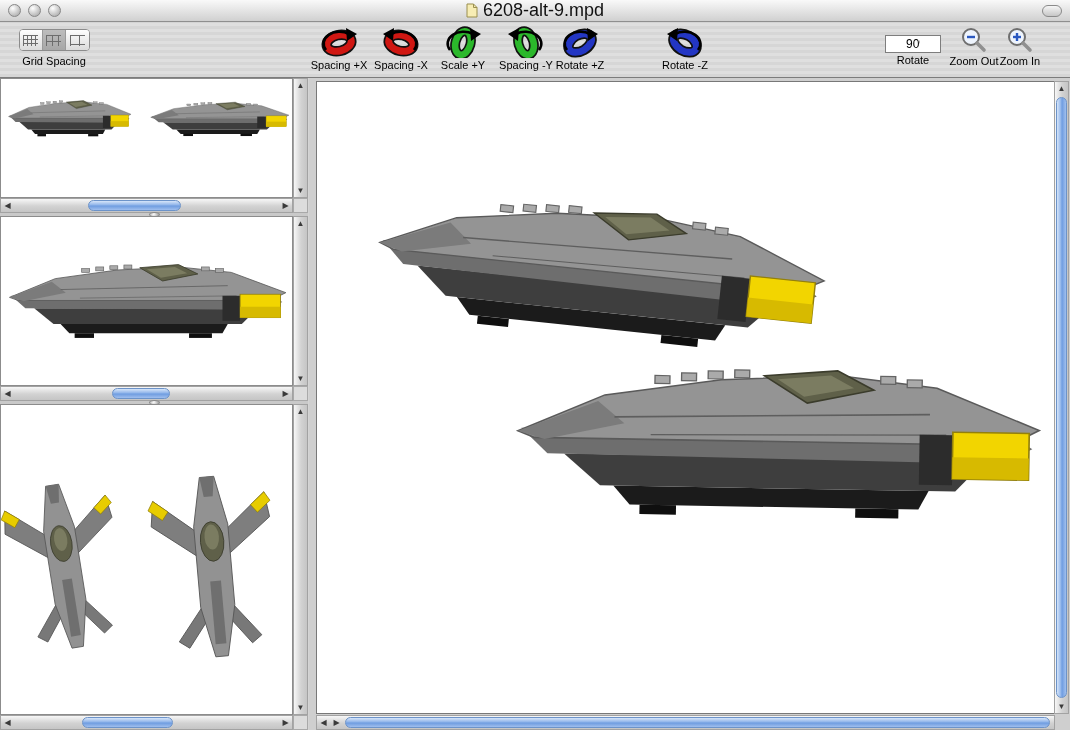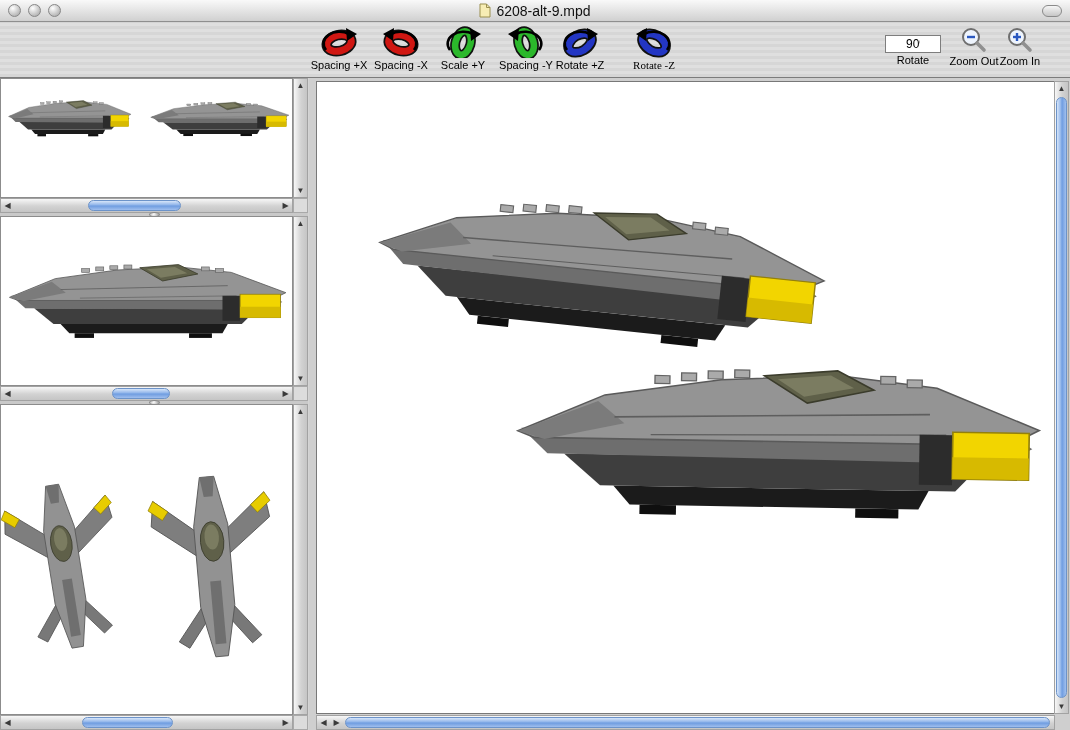--- a/index.html
+++ b/index.html
@@ -15,21 +15,21 @@
     background:linear-gradient(#f9f9f9,#d0d0d0);
     border-bottom:1px solid #8f8f8f;
   }
   .traffic { position:absolute; left:8px; top:4px; display:flex; gap:7px; }
   .tl-btn {
     width:13px; height:13px; border-radius:50%; border:1px solid #878787;
     background:radial-gradient(circle at 35% 30%, #ffffff, #c9c9c9 55%, #9e9e9e);
   }
   .title-wrap {
     position:absolute; inset:0; display:flex; align-items:center; justify-content:center;
-    gap:5px; font-size:14px; color:#111;
+    gap:5px; font-size:18px; color:#111;
   }
   .toolbar-pill {
     position:absolute; right:8px; top:5px; width:20px; height:12px; border-radius:6px;
     border:1px solid #8a8a8a; background:linear-gradient(#f6f6f6,#c6c6c6);
   }
 
   
   .toolbar {
     position:absolute; top:23px; left:0; right:0; height:55px;
     background:repeating-linear-gradient(to bottom,#dfdfdf 0 3px,#d6d6d6 3px 6px);
@@ -53,21 +53,21 @@
   .grid-glyph {
     width:15px; height:11px;
     background-image:
       repeating-linear-gradient(to right,#6d6d6d 0 1px, transparent 1px var(--s)),
       repeating-linear-gradient(to bottom,#6d6d6d 0 1px, transparent 1px var(--s));
   }
   .g1 { --s:4px; } .g2 { --s:6px; } .g3 { --s:9px; }
 
   .rx1{left:310px;width:58px;} .rx2{left:372px;width:58px;}
   .ry1{left:434px;width:58px;} .ry2{left:497px;width:58px;}
-  .rz1{left:551px;width:58px;} .rz2{left:625px;width:58px;font-family:Liberation Serif, serif;}
+  .rz1{left:551px;width:58px;} .rz2{left:656px;width:58px;}
 
   .scale-tool { left:878px; width:70px; }
   .scale-input {
     width:56px; height:18px; border:1px solid #7e7e7e; background:#fff;
     font:12px "Liberation Sans", sans-serif; text-align:right; padding:1px 20px; margin-top:9px;
   }
   .zoomin-tool { left:994px; width:52px; }
   .zoomout-tool { left:943px; width:62px; }
 
   
@@ -189,20 +189,34 @@
       <path d="M1,1 h6.5 l3.5,3.5 v9.5 h-10 z" fill="#f7edb4" stroke="#9a8f4f" stroke-width="1"></path>
       <path d="M7.5,1 v3.5 h3.5" fill="none" stroke="#9a8f4f" stroke-width="1"></path>
     </svg>
     <span>6208-alt-9.mpd</span>
   </div>
   <span class="toolbar-pill"></span>
 </div>
 
 <div class="toolbar">
 
+  <div class="tool grid-tool">
+    <div class="segmented">
+      <div class="seg">
+          <span class="grid-glyph g1"></span>
+        </div>
+      <div class="seg sel">
+          <span class="grid-glyph g2"></span>
+        </div>
+      <div class="seg">
+          <span class="grid-glyph g3"></span>
+        </div>
+    </div>
+    <div class="tool-label">Grid Spacing</div>
+  </div>
 
   <div class="tool rx1">
     <svg width="38" height="32" viewBox="0 0 38 32">
       <g transform="rotate(-14 19 17)">
         <ellipse cx="19" cy="17" rx="12.5" ry="8" fill="none" stroke="#111" stroke-width="10.5"></ellipse>
         <ellipse cx="19" cy="17" rx="12.5" ry="8" fill="none" stroke-width="7" stroke="#d01712"></ellipse>
       </g>
       <g>
           <path d="M6,24 A 16 12 0 0 1 29 8" fill="none" stroke="#000" stroke-width="2.6"></path>
           <polygon points="26,2 37,8 27,15" fill="#000"></polygon>

